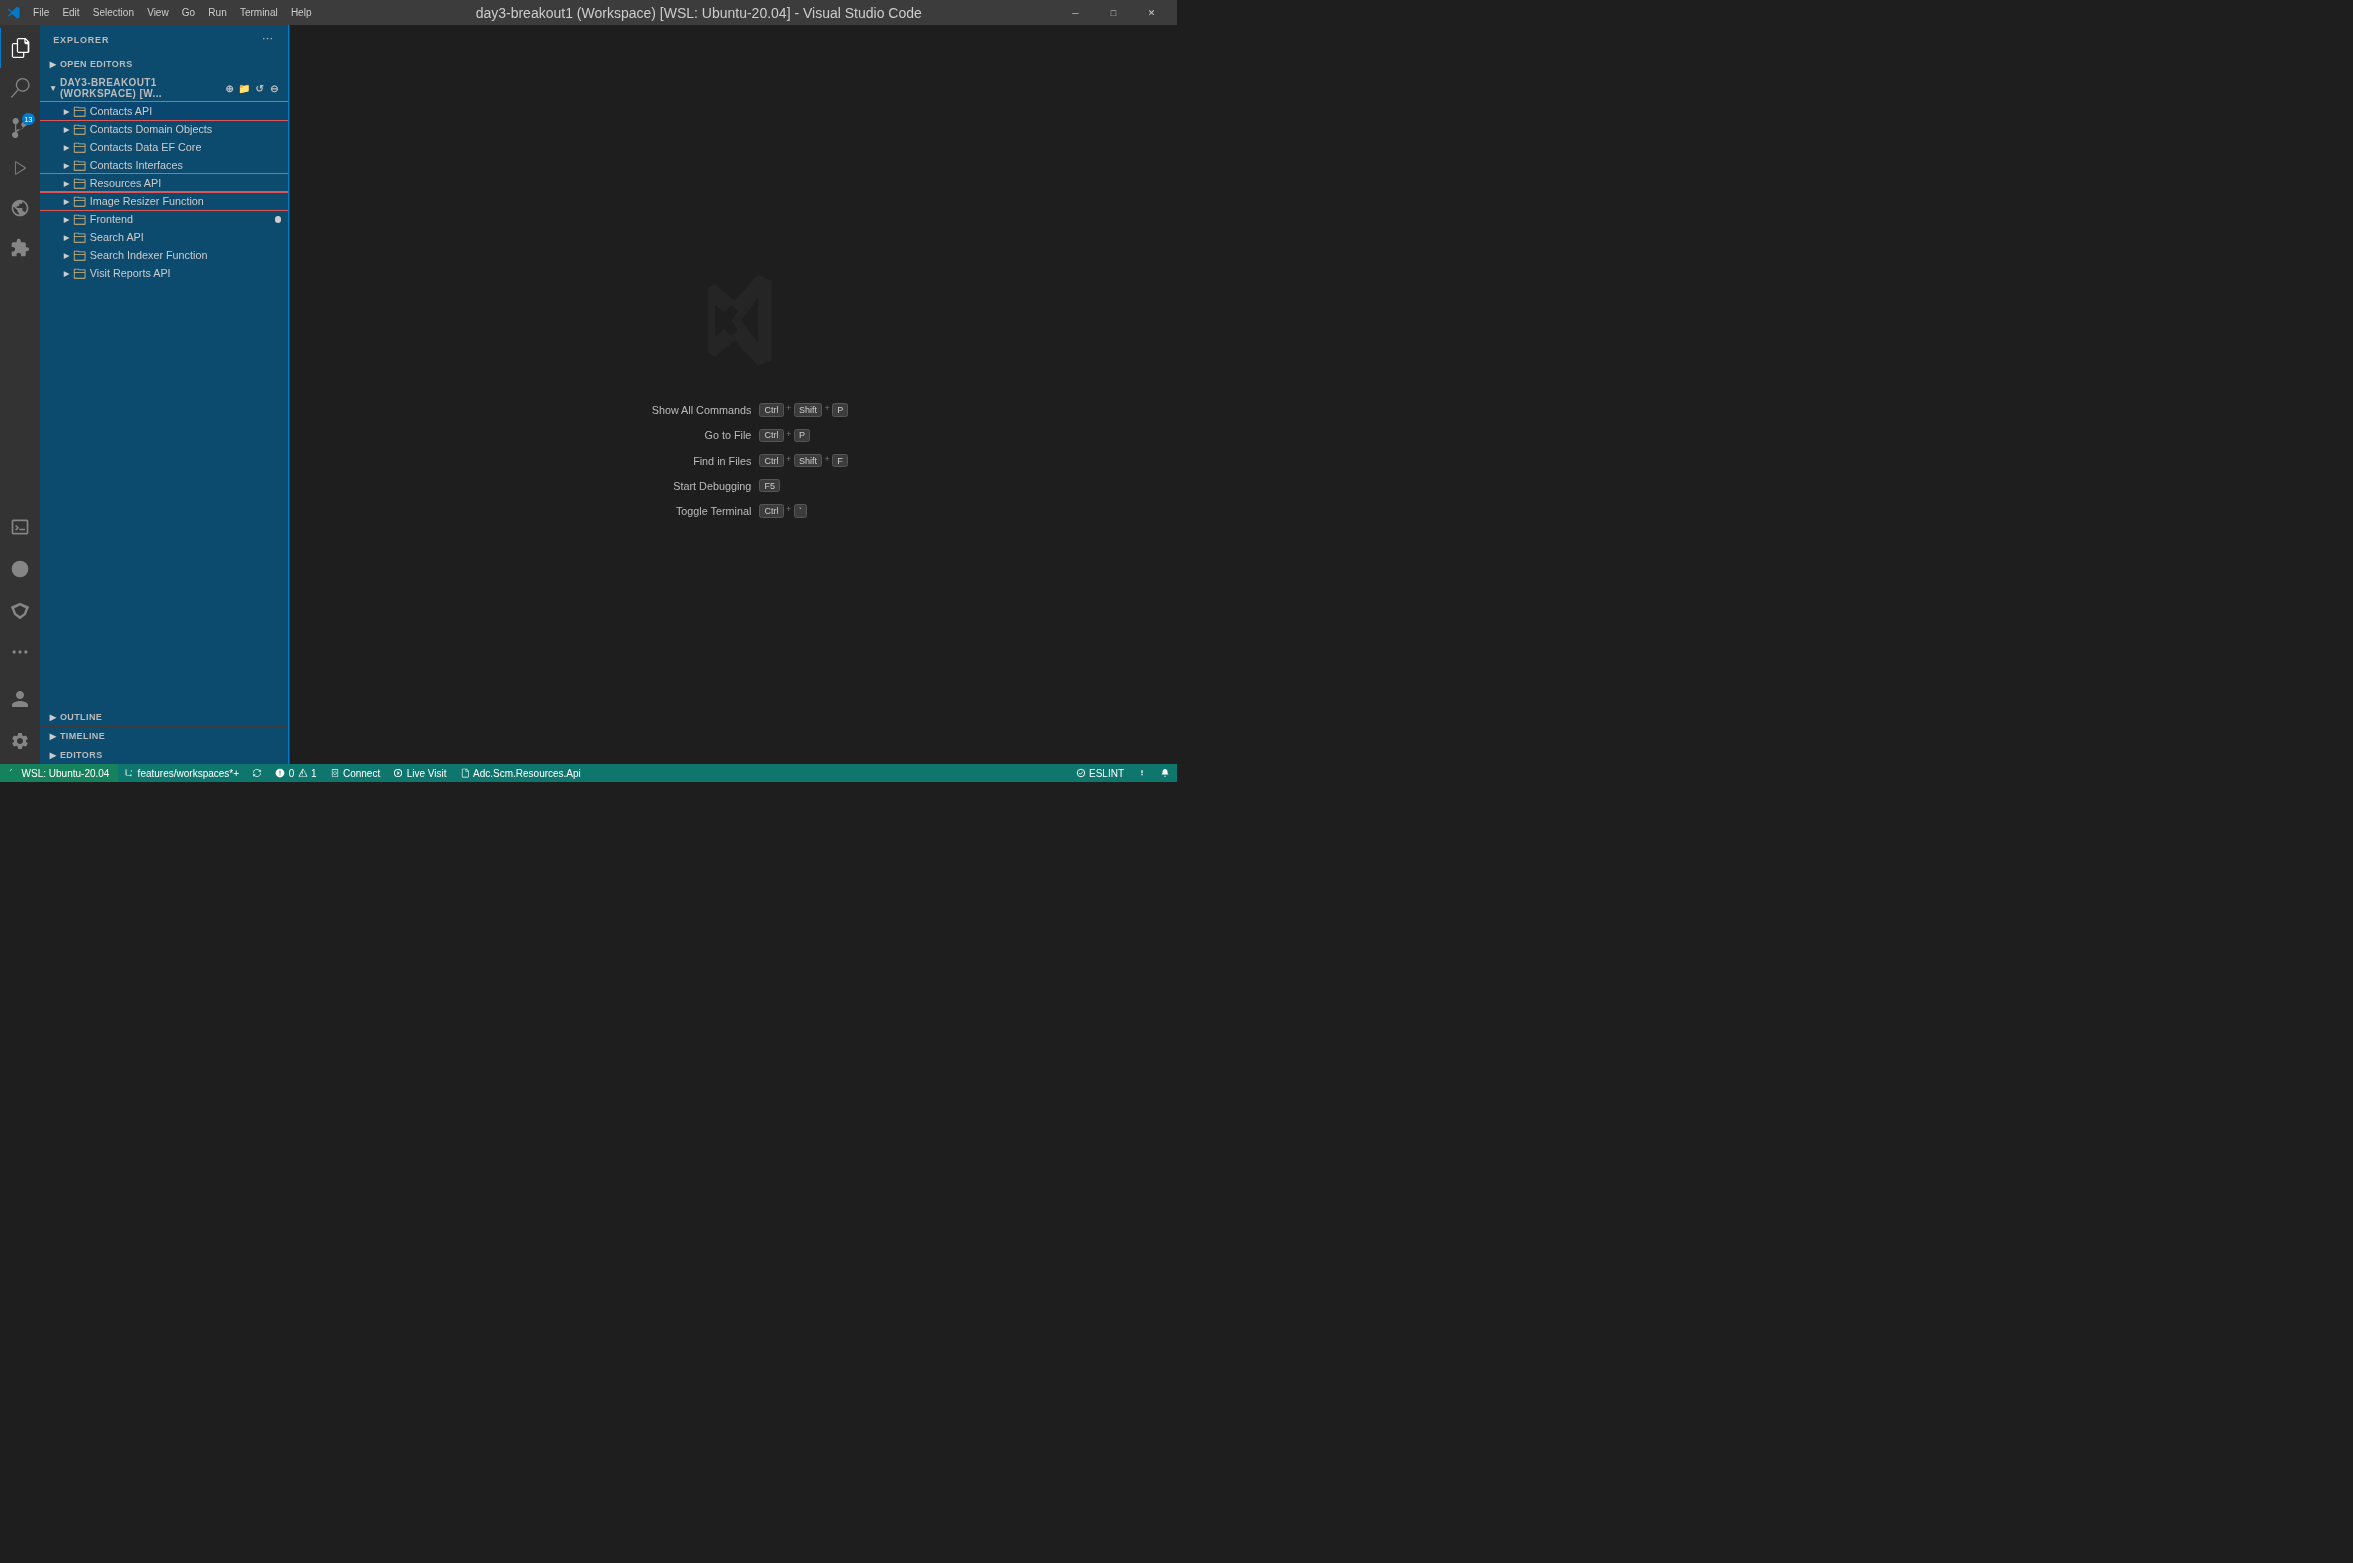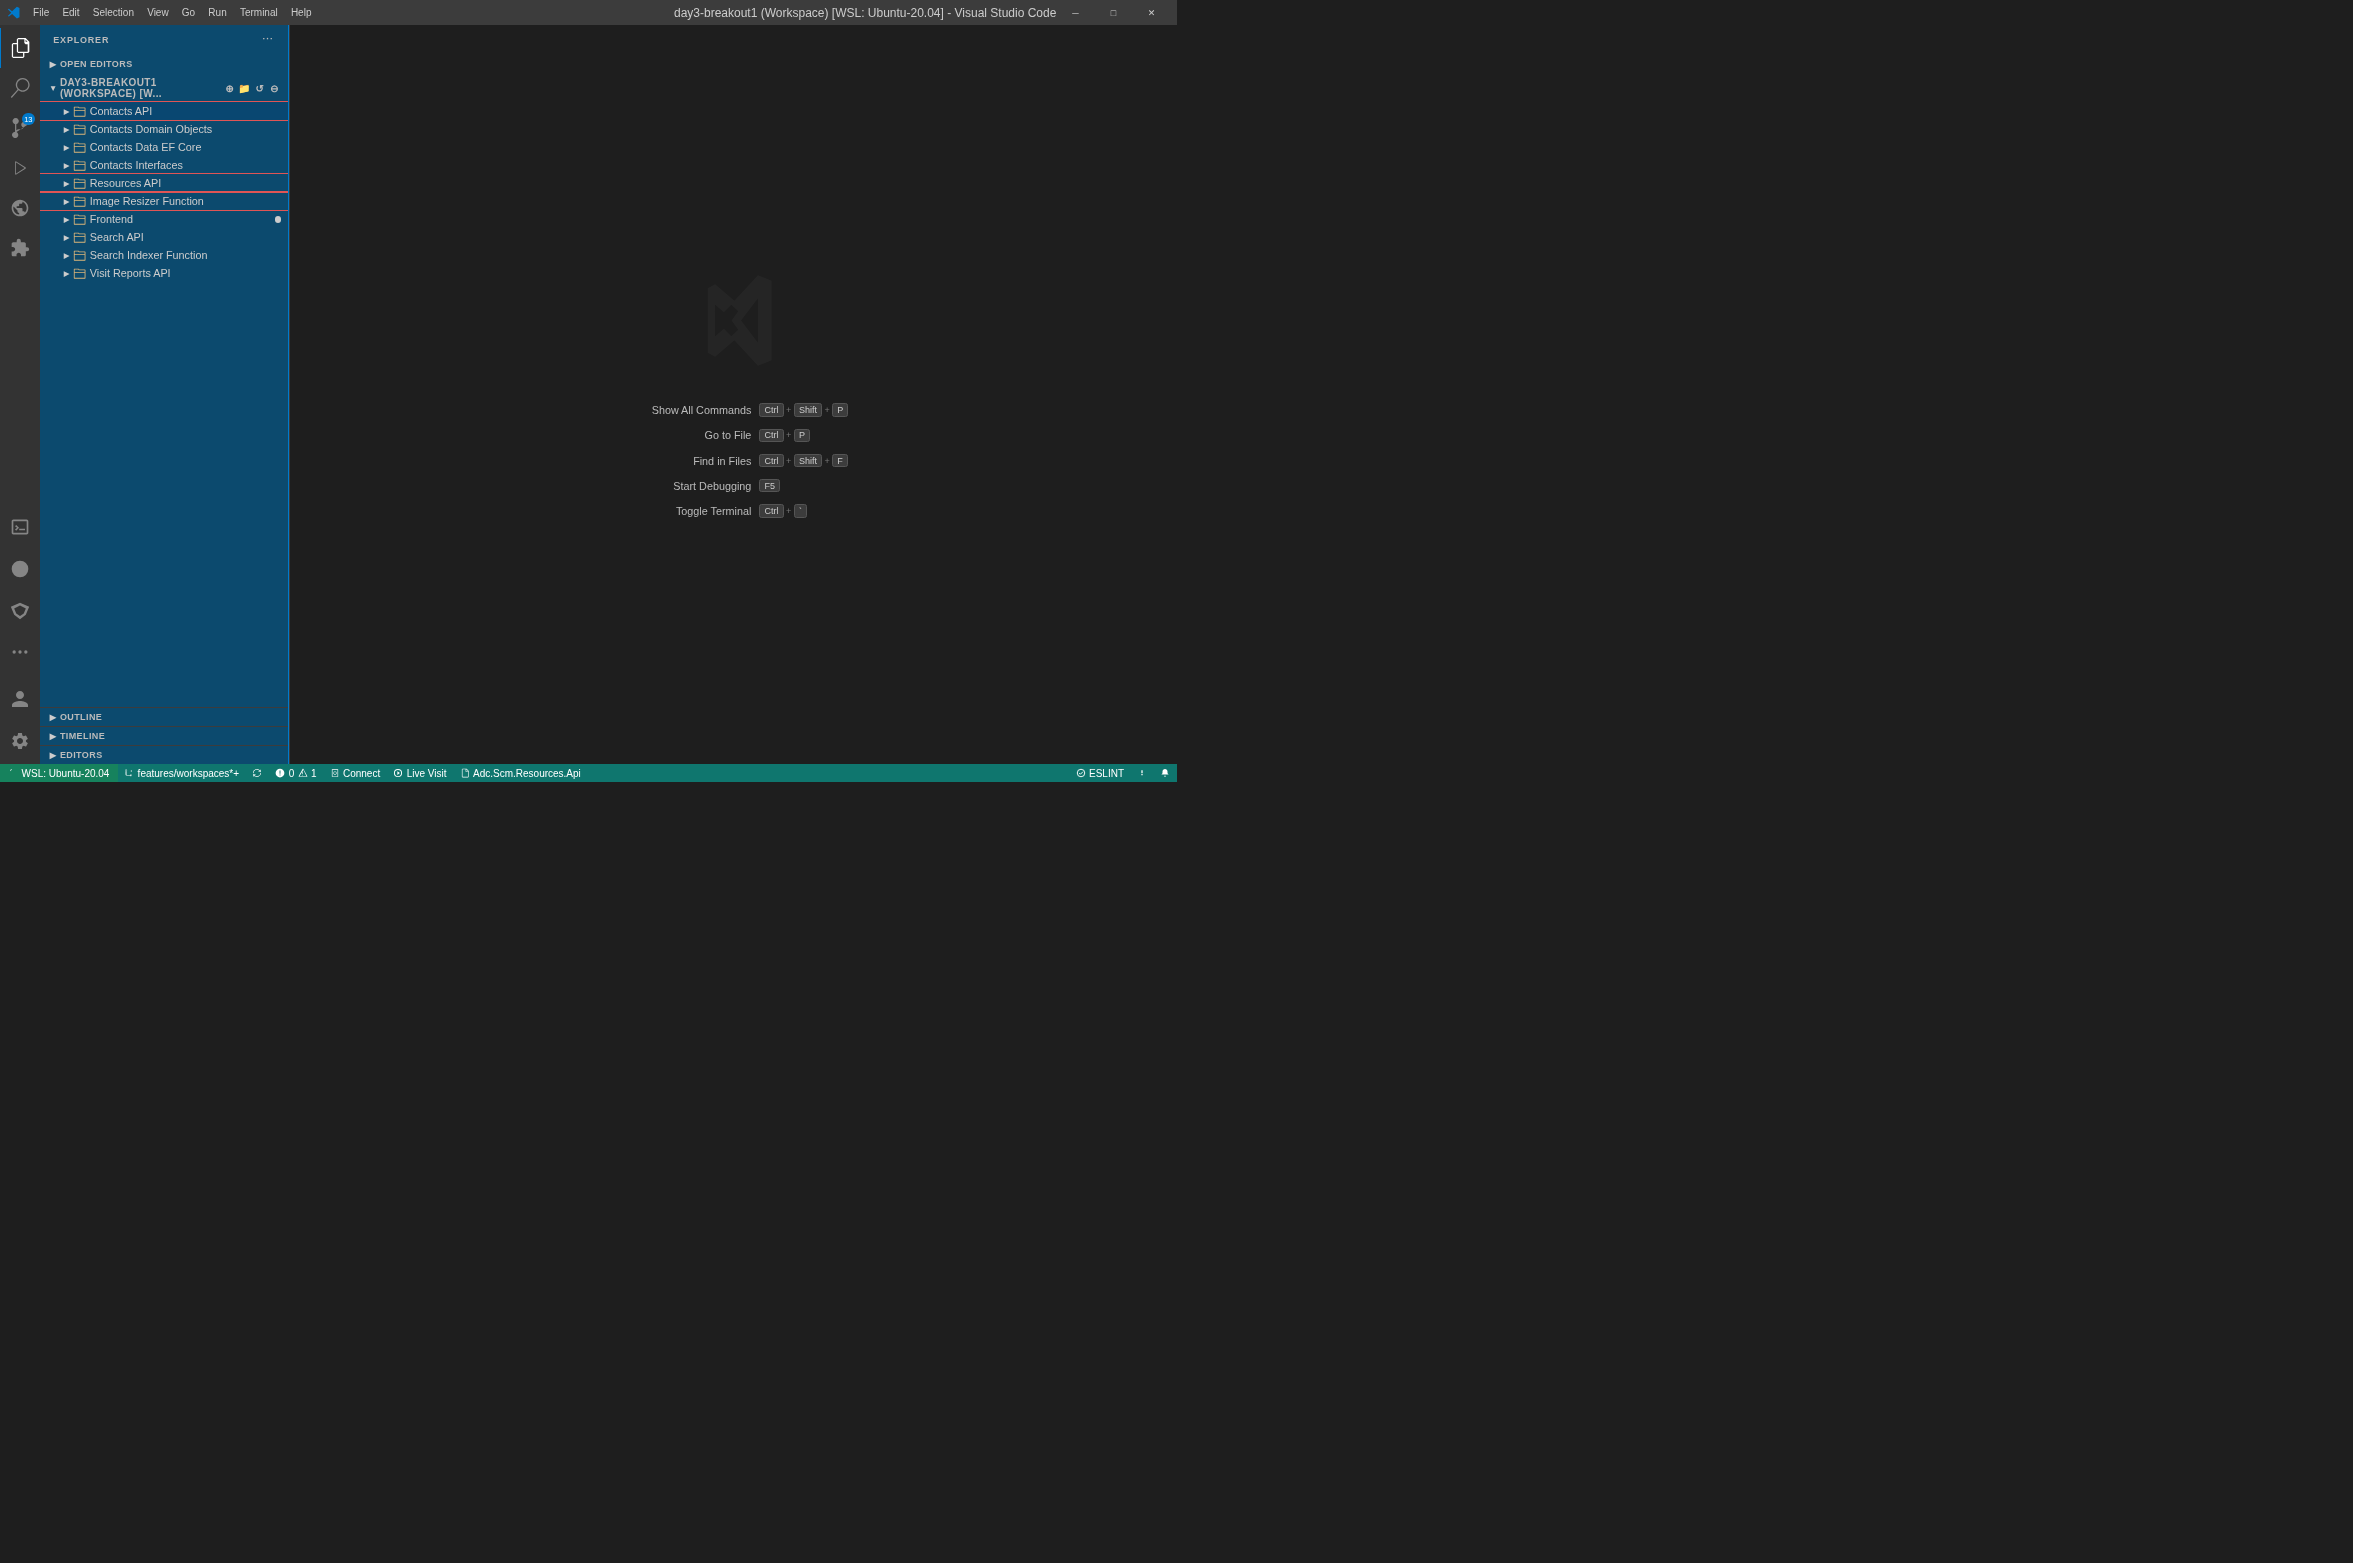--- a/index.html
+++ b/index.html
@@ -44,23 +44,23 @@
       margin-right: 23px;
     }
     .menubar-item {
       padding: 3.3px 6.6px;
       color: #cccccc;
       font-size: 10px;
       cursor: pointer;
     }
     .titlebar-title {
       flex: 1;
-      text-align: right;
+      text-align: center;
       color: #cccccc;
-      font-size: 12px;
+      font-size: 14px;
     }
     .titlebar-controls {
       display: flex;
       gap: 0;
     }
     .titlebar-btn {
       width: 38px;
       height: 25px;
       display: flex;
       align-items: center;
@@ -297,21 +297,21 @@
       gap: 8px;
     }
     .welcome-cmd-label {
       font-size: 10.8px;
       color: #bbbbbb;
       text-align: right;
       min-width: 133px;
     }
     .kbd-group {
       display: flex;
-      align-items: center;
+      align-items: flex-start;
       gap: 2.5px;
     }
     .kbd {
       background: #3c3c3c;
       border: 0.8px solid #555;
       border-radius: 2.5px;
       padding: 0.8px 4.1px;
       font-size: 9px;
       color: #cccccc;
       font-family: 'Segoe UI', Arial, sans-serif;

